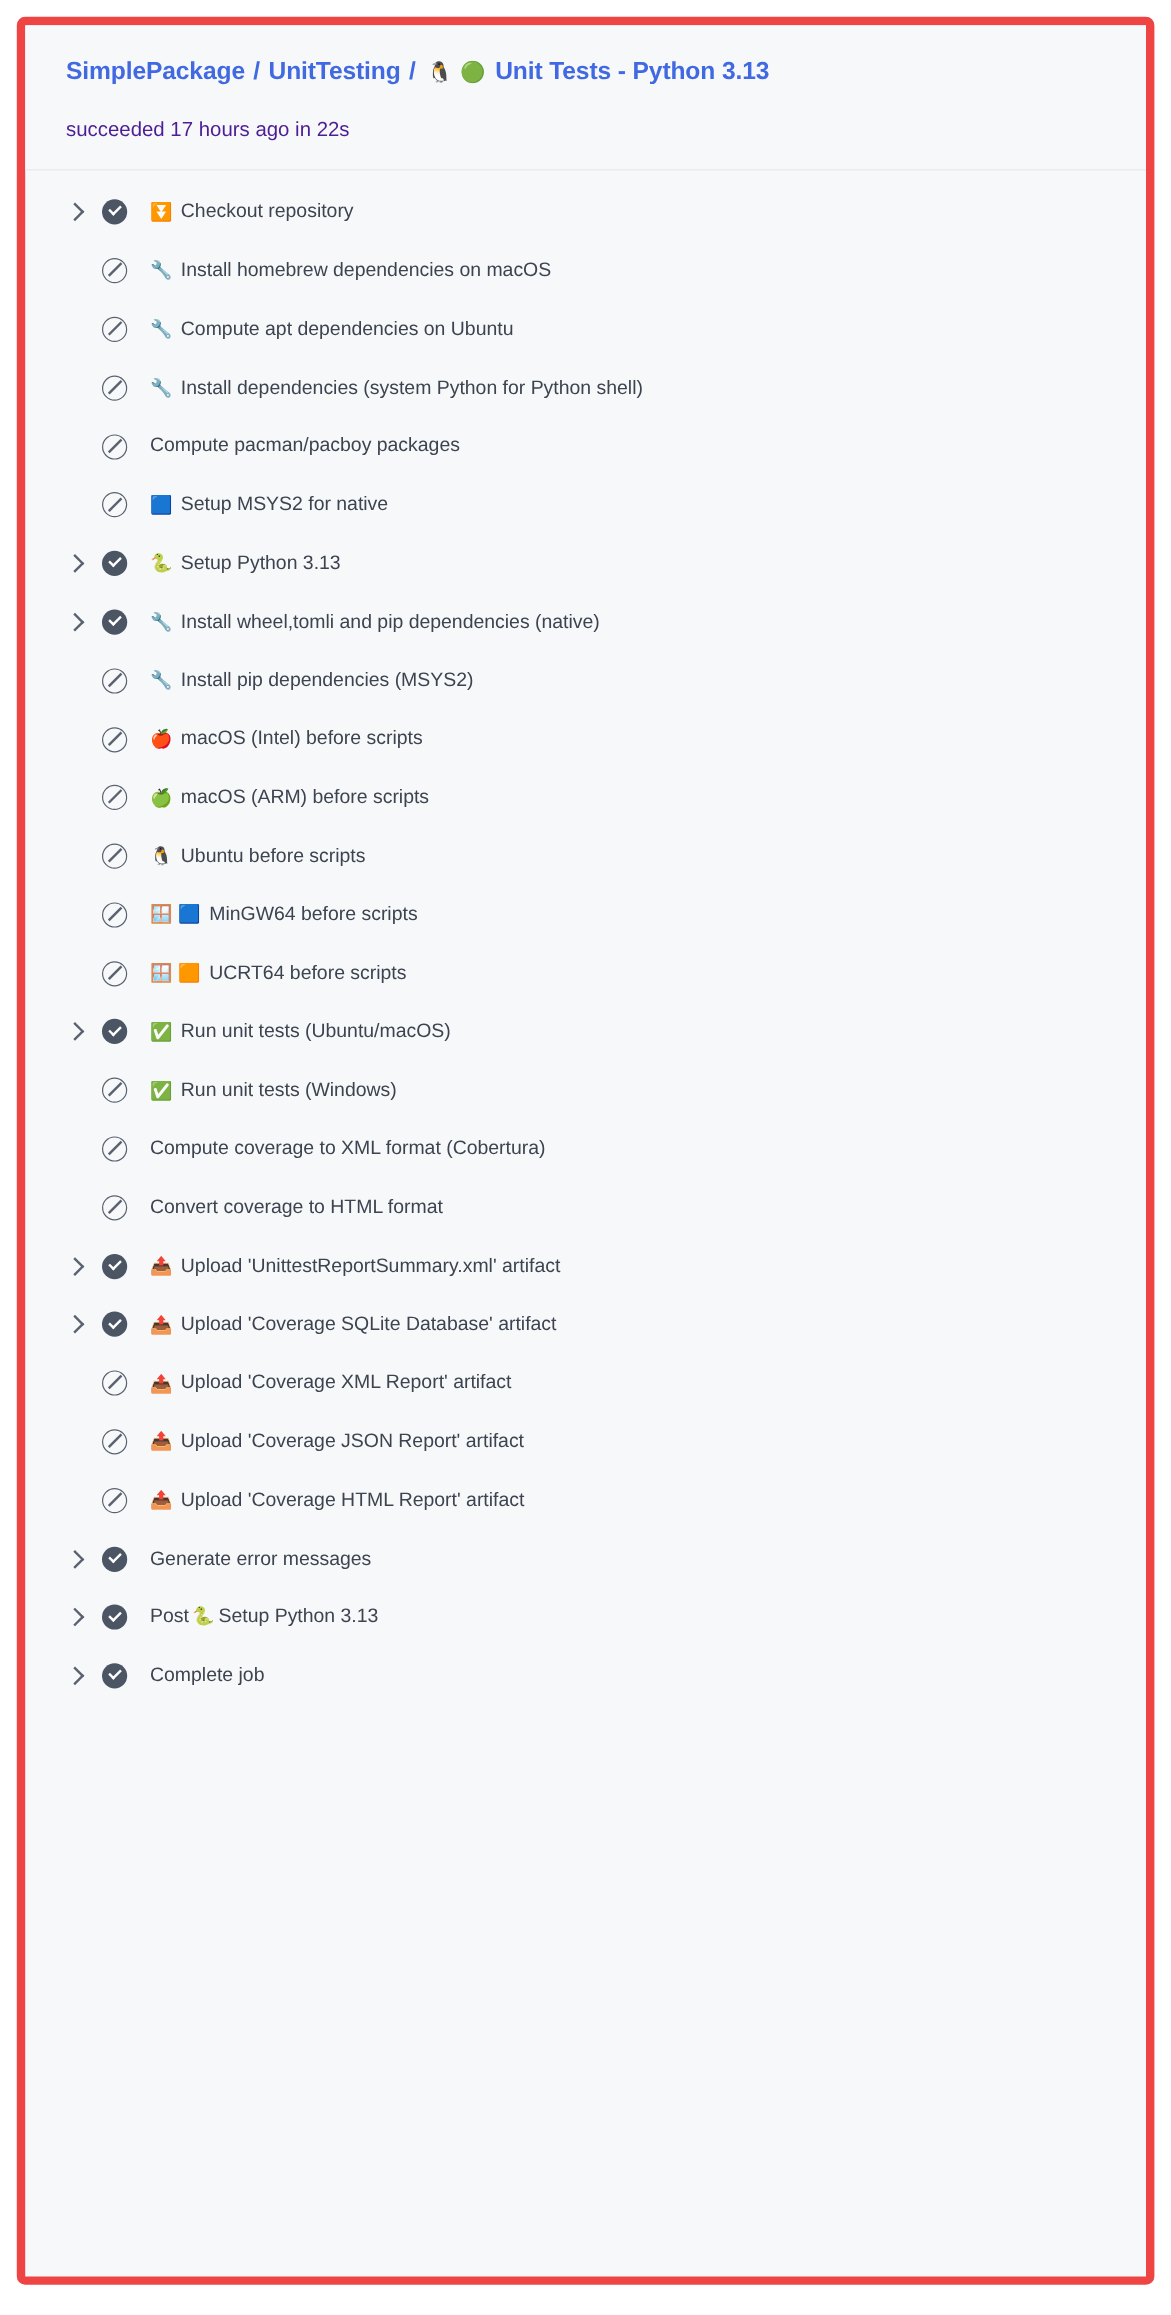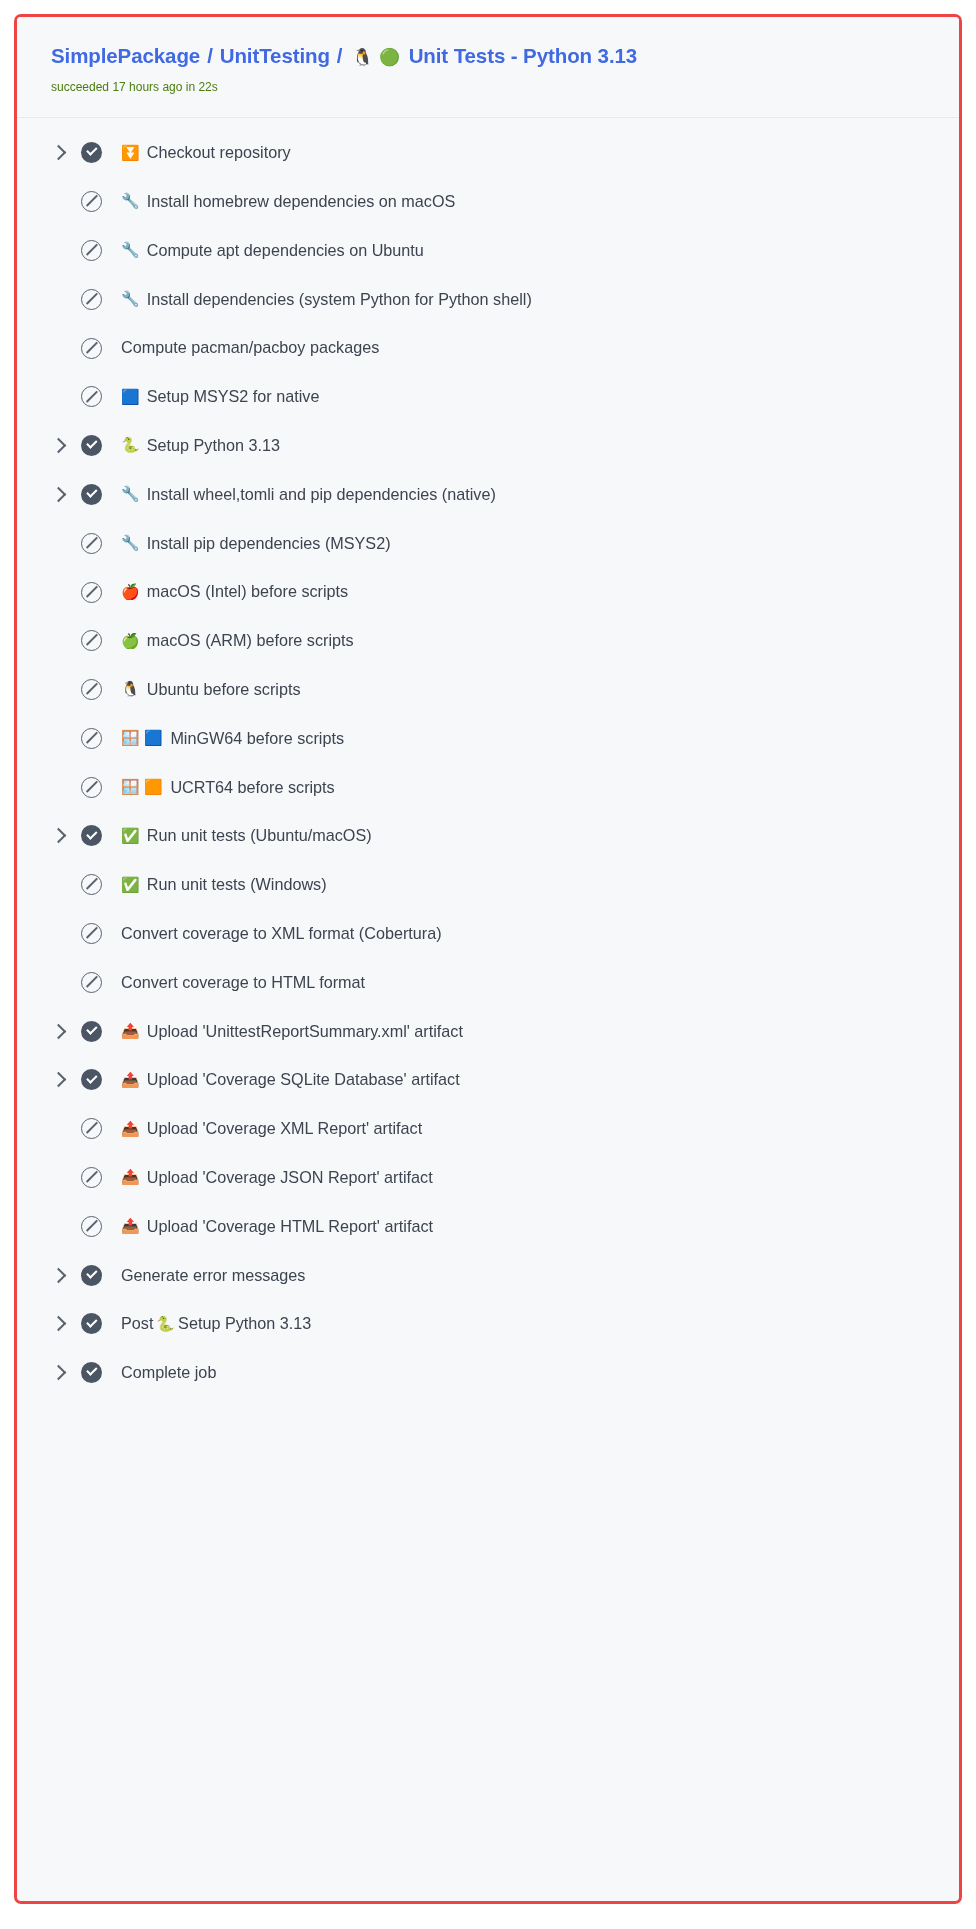--- a/index.html
+++ b/index.html
@@ -13,21 +13,21 @@
 
   body {
     padding: 14px 14px 20px 14px;
   }
 
   
   .job-card {
     width: 948px;
     min-height: 1890px;
     background: #f6f8fa;
-    border: 3px solid #ef4444;
+    border: 7px solid #ef4444;
     border-radius: 7px;
     overflow: hidden;
   }
 
   
   .job-header {
     padding: 26px 34px 22px 34px;
     border-bottom: 1px solid #e6e9ee;
     background: #f6f8fa;
   }
@@ -48,23 +48,23 @@
     font-family: "DejaVu Sans", sans-serif;
     font-weight: normal;
     font-size: 17px;
     margin: 0 3px;
     position: relative;
     top: 1px;
   }
   .job-title .name { color: #4169e1; margin-left: 5px; }
 
   .job-subtitle {
-    margin-top: 9px;
-    font-size: 12px;
-    color: #4d7c0f;
+    margin-top: 22px;
+    font-size: 17px;
+    color: #4c1d95;
     line-height: 1.4;
   }
 
   
   .steps { padding: 10px 0 14px 0; }
 
   .step-row {
     display: flex;
     align-items: center;
     height: 48.8px;
@@ -350,21 +350,21 @@
           <span class="step-emoji">✅</span>
           <span class="step-text">Run unit tests (Windows)</span>
         </div>
       </div>
       <div class="step-row">
         <div class="chevron-cell empty"></div>
         <div class="status-cell">
           <span class="icon-skipped"></span>
         </div>
         <div class="step-label">
-          <span class="step-text">Convert coverage to XML format (Cobertura)</span>
+          <span class="step-text">Compute coverage to XML format (Cobertura)</span>
         </div>
       </div>
       <div class="step-row">
         <div class="chevron-cell empty"></div>
         <div class="status-cell">
           <span class="icon-skipped"></span>
         </div>
         <div class="step-label">
           <span class="step-text">Convert coverage to HTML format</span>
         </div>

